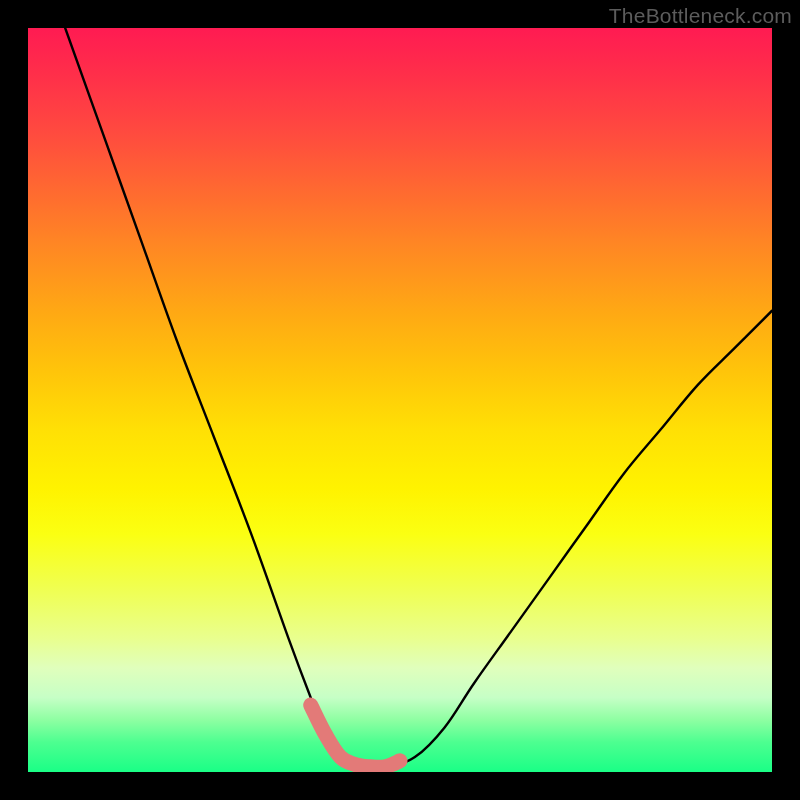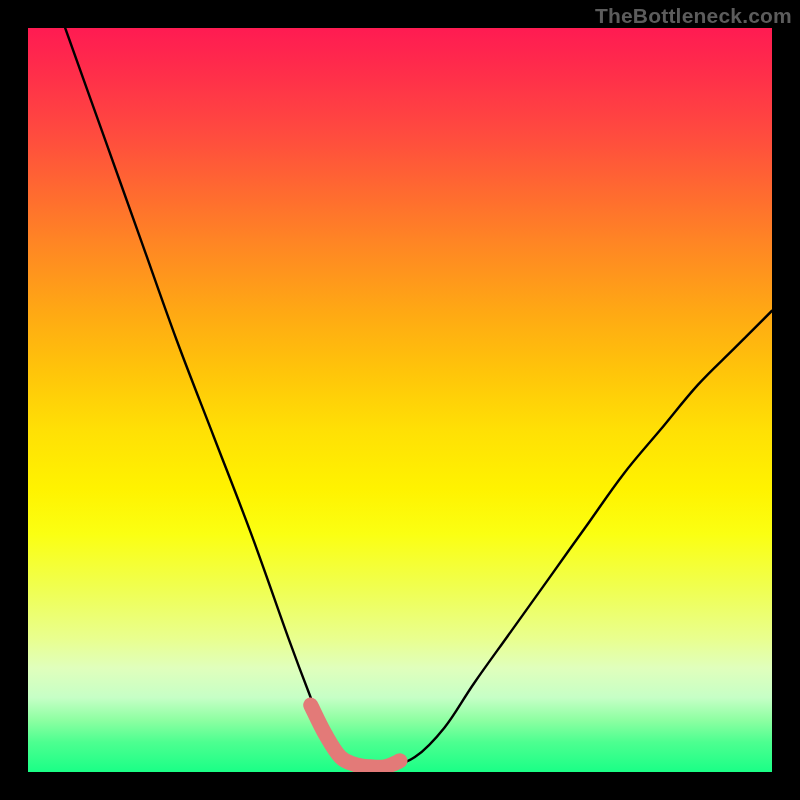--- a/index.html
+++ b/index.html
@@ -51,21 +51,21 @@
   .curve-layer {
     position: absolute;
     left: 0; top: 0;
   }
   .watermark {
     position: absolute;
     top: 4px;
     right: 8px;
     color: #5c5c5c;
     font-size: 21px;
-    font-weight: 700;
+    font-weight: 400;
     letter-spacing: 0.2px;
     user-select: none;
   }
 </style>
 </head>
 <body>
 
 <div class="frame">
 
   <div class="plot-area">

